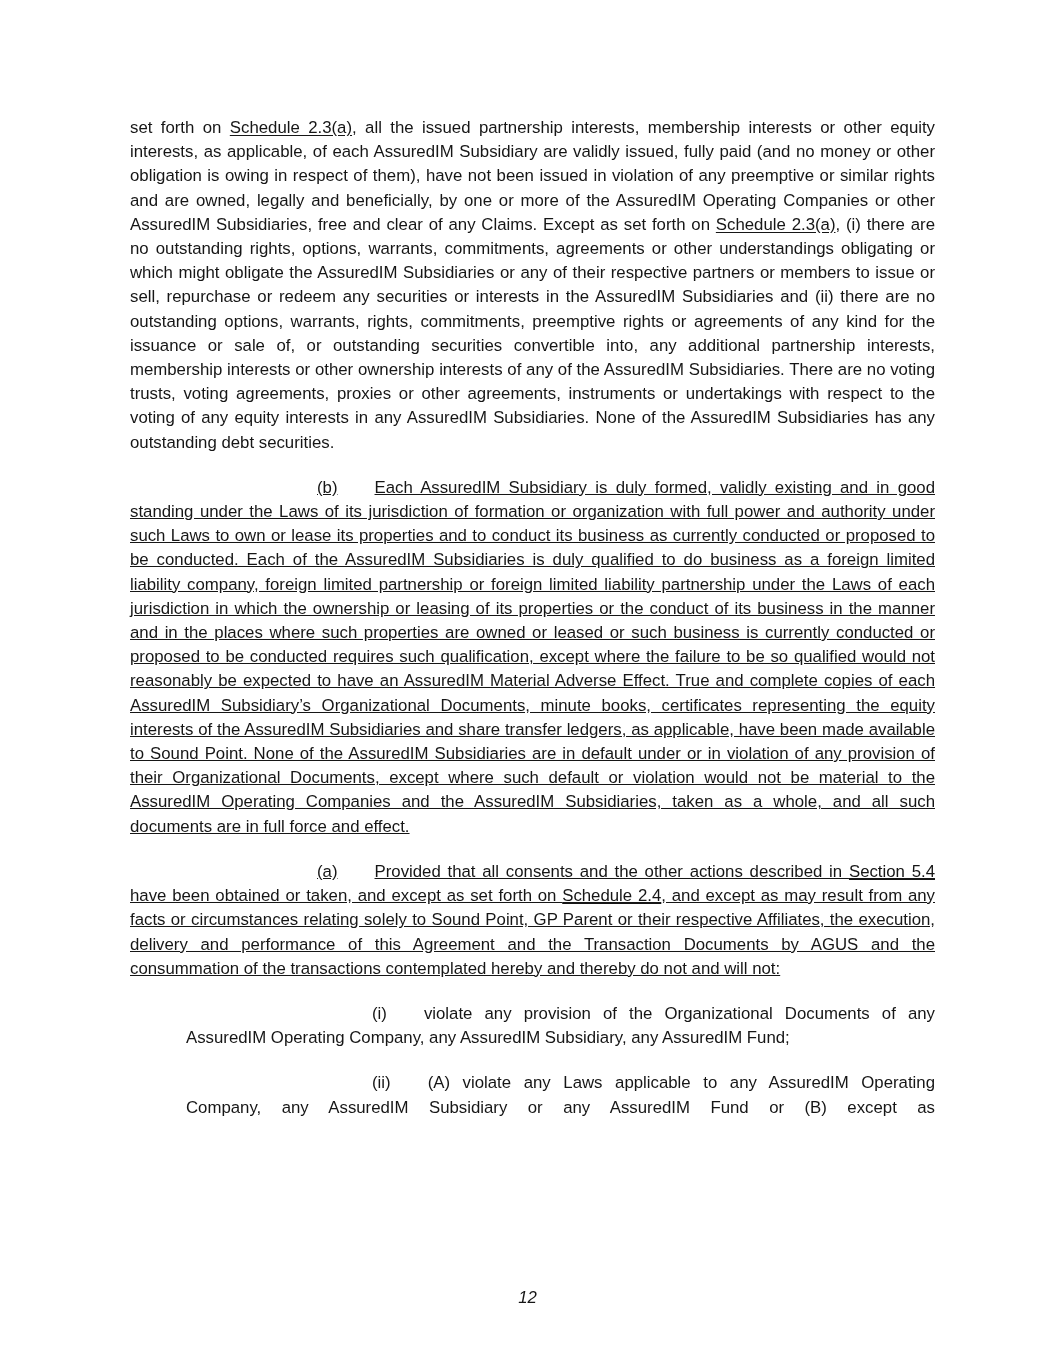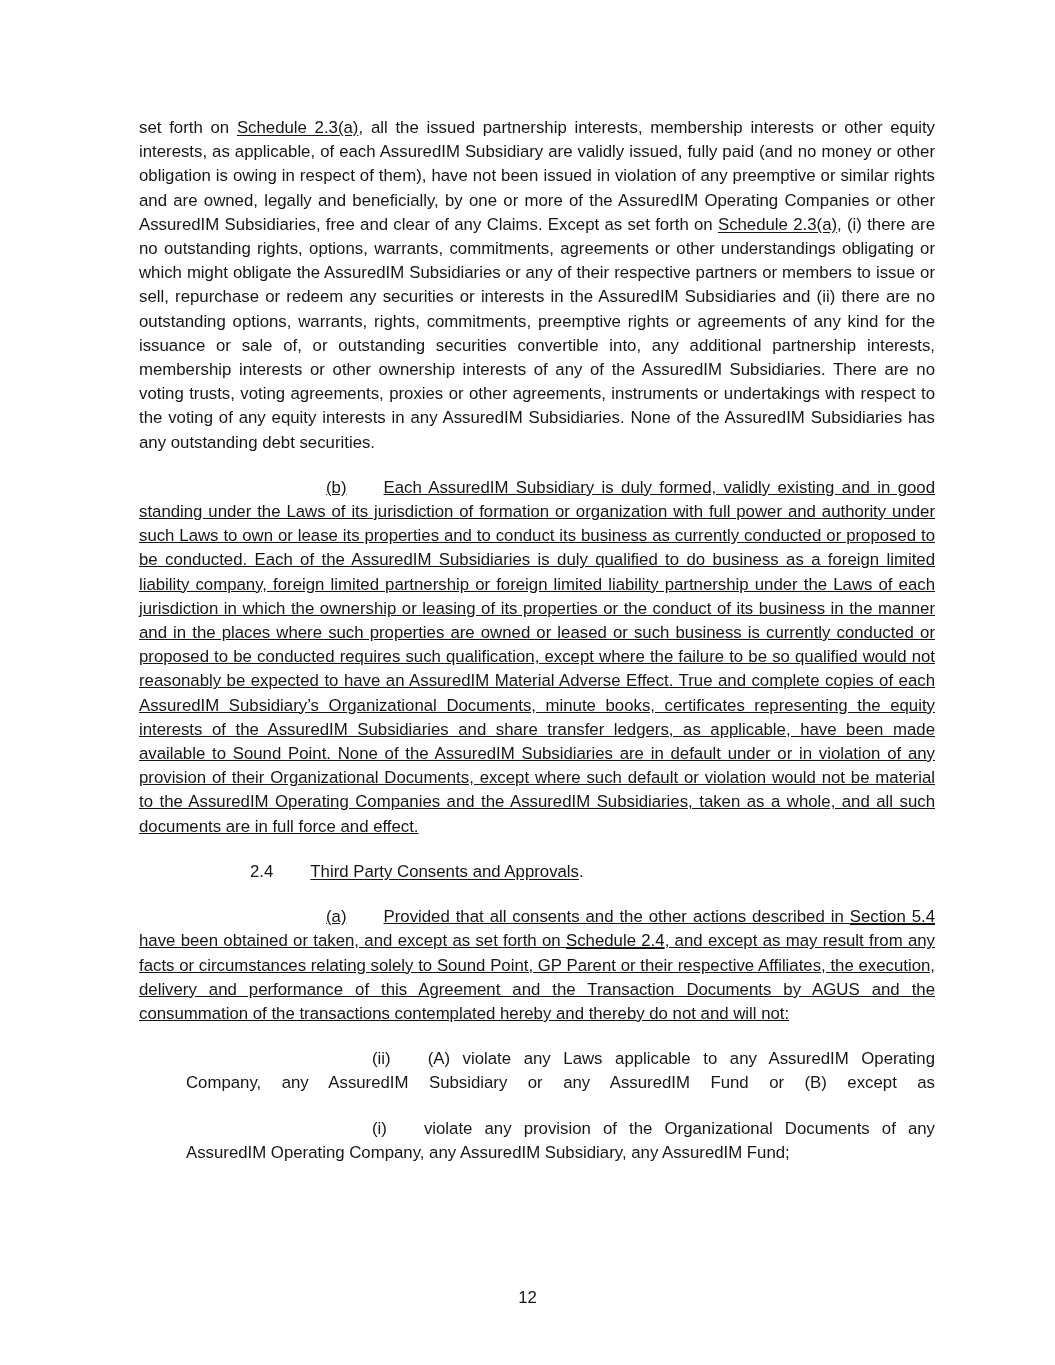--- a/index.html
+++ b/index.html
@@ -18,21 +18,21 @@
     line-height: 24.2px;
     color: #161616;
   }
   .content {
     position: absolute;
     left: 123px;
     top: 116px;
     width: 812px;
   }
   .para {
-    margin: 0 0 21px 16px;
+    margin: 0 0 21px 7px;
     text-align: justify;
   }
   .first-indent {
     text-indent: 187px;
     text-decoration: underline;
   }
   .heading-line {
     margin: 0 0 21px 0;
     text-indent: 127px;
     text-align: left;
@@ -52,28 +52,28 @@
   .u {
     text-decoration: underline;
     text-underline-offset: 2px;
   }
   .page-number {
     position: absolute;
     top: 1286px;
     left: 0;
     width: 100%;
     text-align: center;
+    font-style: italic;
   }
 </style>
 </head>
 <body>
 
 <div class="page">
   <div class="content">
     <p class="para"><span>set forth on </span><span class="u">Schedule 2.3(a)</span><span>, all the issued partnership interests, membership interests or other equity interests, as applicable, of each AssuredIM Subsidiary are validly issued, fully paid (and no money or other obligation is owing in respect of them), have not been issued in violation of any preemptive or similar rights and are owned, legally and beneficially, by one or more of the AssuredIM Operating Companies or other AssuredIM Subsidiaries, free and clear of any Claims. Except as set forth on </span><span class="u">Schedule 2.3(a)</span><span>, (i) there are no outstanding rights, options, warrants, commitments, agreements or other understandings obligating or which might obligate the AssuredIM Subsidiaries or any of their respective partners or members to issue or sell, repurchase or redeem any securities or interests in the AssuredIM Subsidiaries and (ii) there are no outstanding options, warrants, rights, commitments, preemptive rights or agreements of any kind for the issuance or sale of, or outstanding securities convertible into, any additional partnership interests, membership interests or other ownership interests of any of the AssuredIM Subsidiaries. There are no voting trusts, voting agreements, proxies or other agreements, instruments or undertakings with respect to the voting of any equity interests in any AssuredIM Subsidiaries. None of the AssuredIM Subsidiaries has any outstanding debt securities.</span></p>
     <p class="para first-indent"><span>(b)</span><span class="tab"></span><span>Each AssuredIM Subsidiary is duly formed, validly existing and in good standing under the Laws of its jurisdiction of formation or organization with full power and authority under such Laws to own or lease its properties and to conduct its business as currently conducted or proposed to be conducted. Each of the AssuredIM Subsidiaries is duly qualified to do business as a foreign limited liability company, foreign limited partnership or foreign limited liability partnership under the Laws of each jurisdiction in which the ownership or leasing of its properties or the conduct of its business in the manner and in the places where such properties are owned or leased or such business is currently conducted or proposed to be conducted requires such qualification, except where the failure to be so qualified would not reasonably be expected to have an AssuredIM Material Adverse Effect. True and complete copies of each AssuredIM Subsidiary’s Organizational Documents, minute books, certificates representing the equity interests of the AssuredIM Subsidiaries and share transfer ledgers, as applicable, have been made available to Sound Point. None of the AssuredIM Subsidiaries are in default under or in violation of any provision of their Organizational Documents, except where such default or violation would not be material to the AssuredIM Operating Companies and the AssuredIM Subsidiaries, taken as a whole, and all such documents are in full force and effect.</span></p>
-    <p class="heading-line"><span>2.4</span><span class="tab"></span><span class="u">Third Party Consents and Approvals</span><span>.</span></p>
     <p class="para first-indent"><span>(a)</span><span class="tab"></span><span>Provided that all consents and the other actions described in </span><span class="u">Section 5.4</span><span> have been obtained or taken, and except as set forth on </span><span class="u">Schedule 2.4</span><span>, and except as may result from any facts or circumstances relating solely to Sound Point, GP Parent or their respective Affiliates, the execution, delivery and performance of this Agreement and the Transaction Documents by AGUS and the consummation of the transactions contemplated hereby and thereby do not and will not:</span></p>
+    <p class="sub-clause"><span>(i)</span><span class="tab"></span><span>violate any provision of the Organizational Documents of any AssuredIM Operating Company, any AssuredIM Subsidiary, any AssuredIM Fund;</span></p>
     <p class="sub-clause force-last-justify"><span>(ii)</span><span class="tab"></span><span>(A) violate any Laws applicable to any AssuredIM Operating Company, any AssuredIM Subsidiary or any AssuredIM Fund or (B) except as</span></p>
-    <p class="sub-clause"><span>(i)</span><span class="tab"></span><span>violate any provision of the Organizational Documents of any AssuredIM Operating Company, any AssuredIM Subsidiary, any AssuredIM Fund;</span></p>
   </div>
   <div class="page-number">12</div>
 </div>
 
 </body></html>

